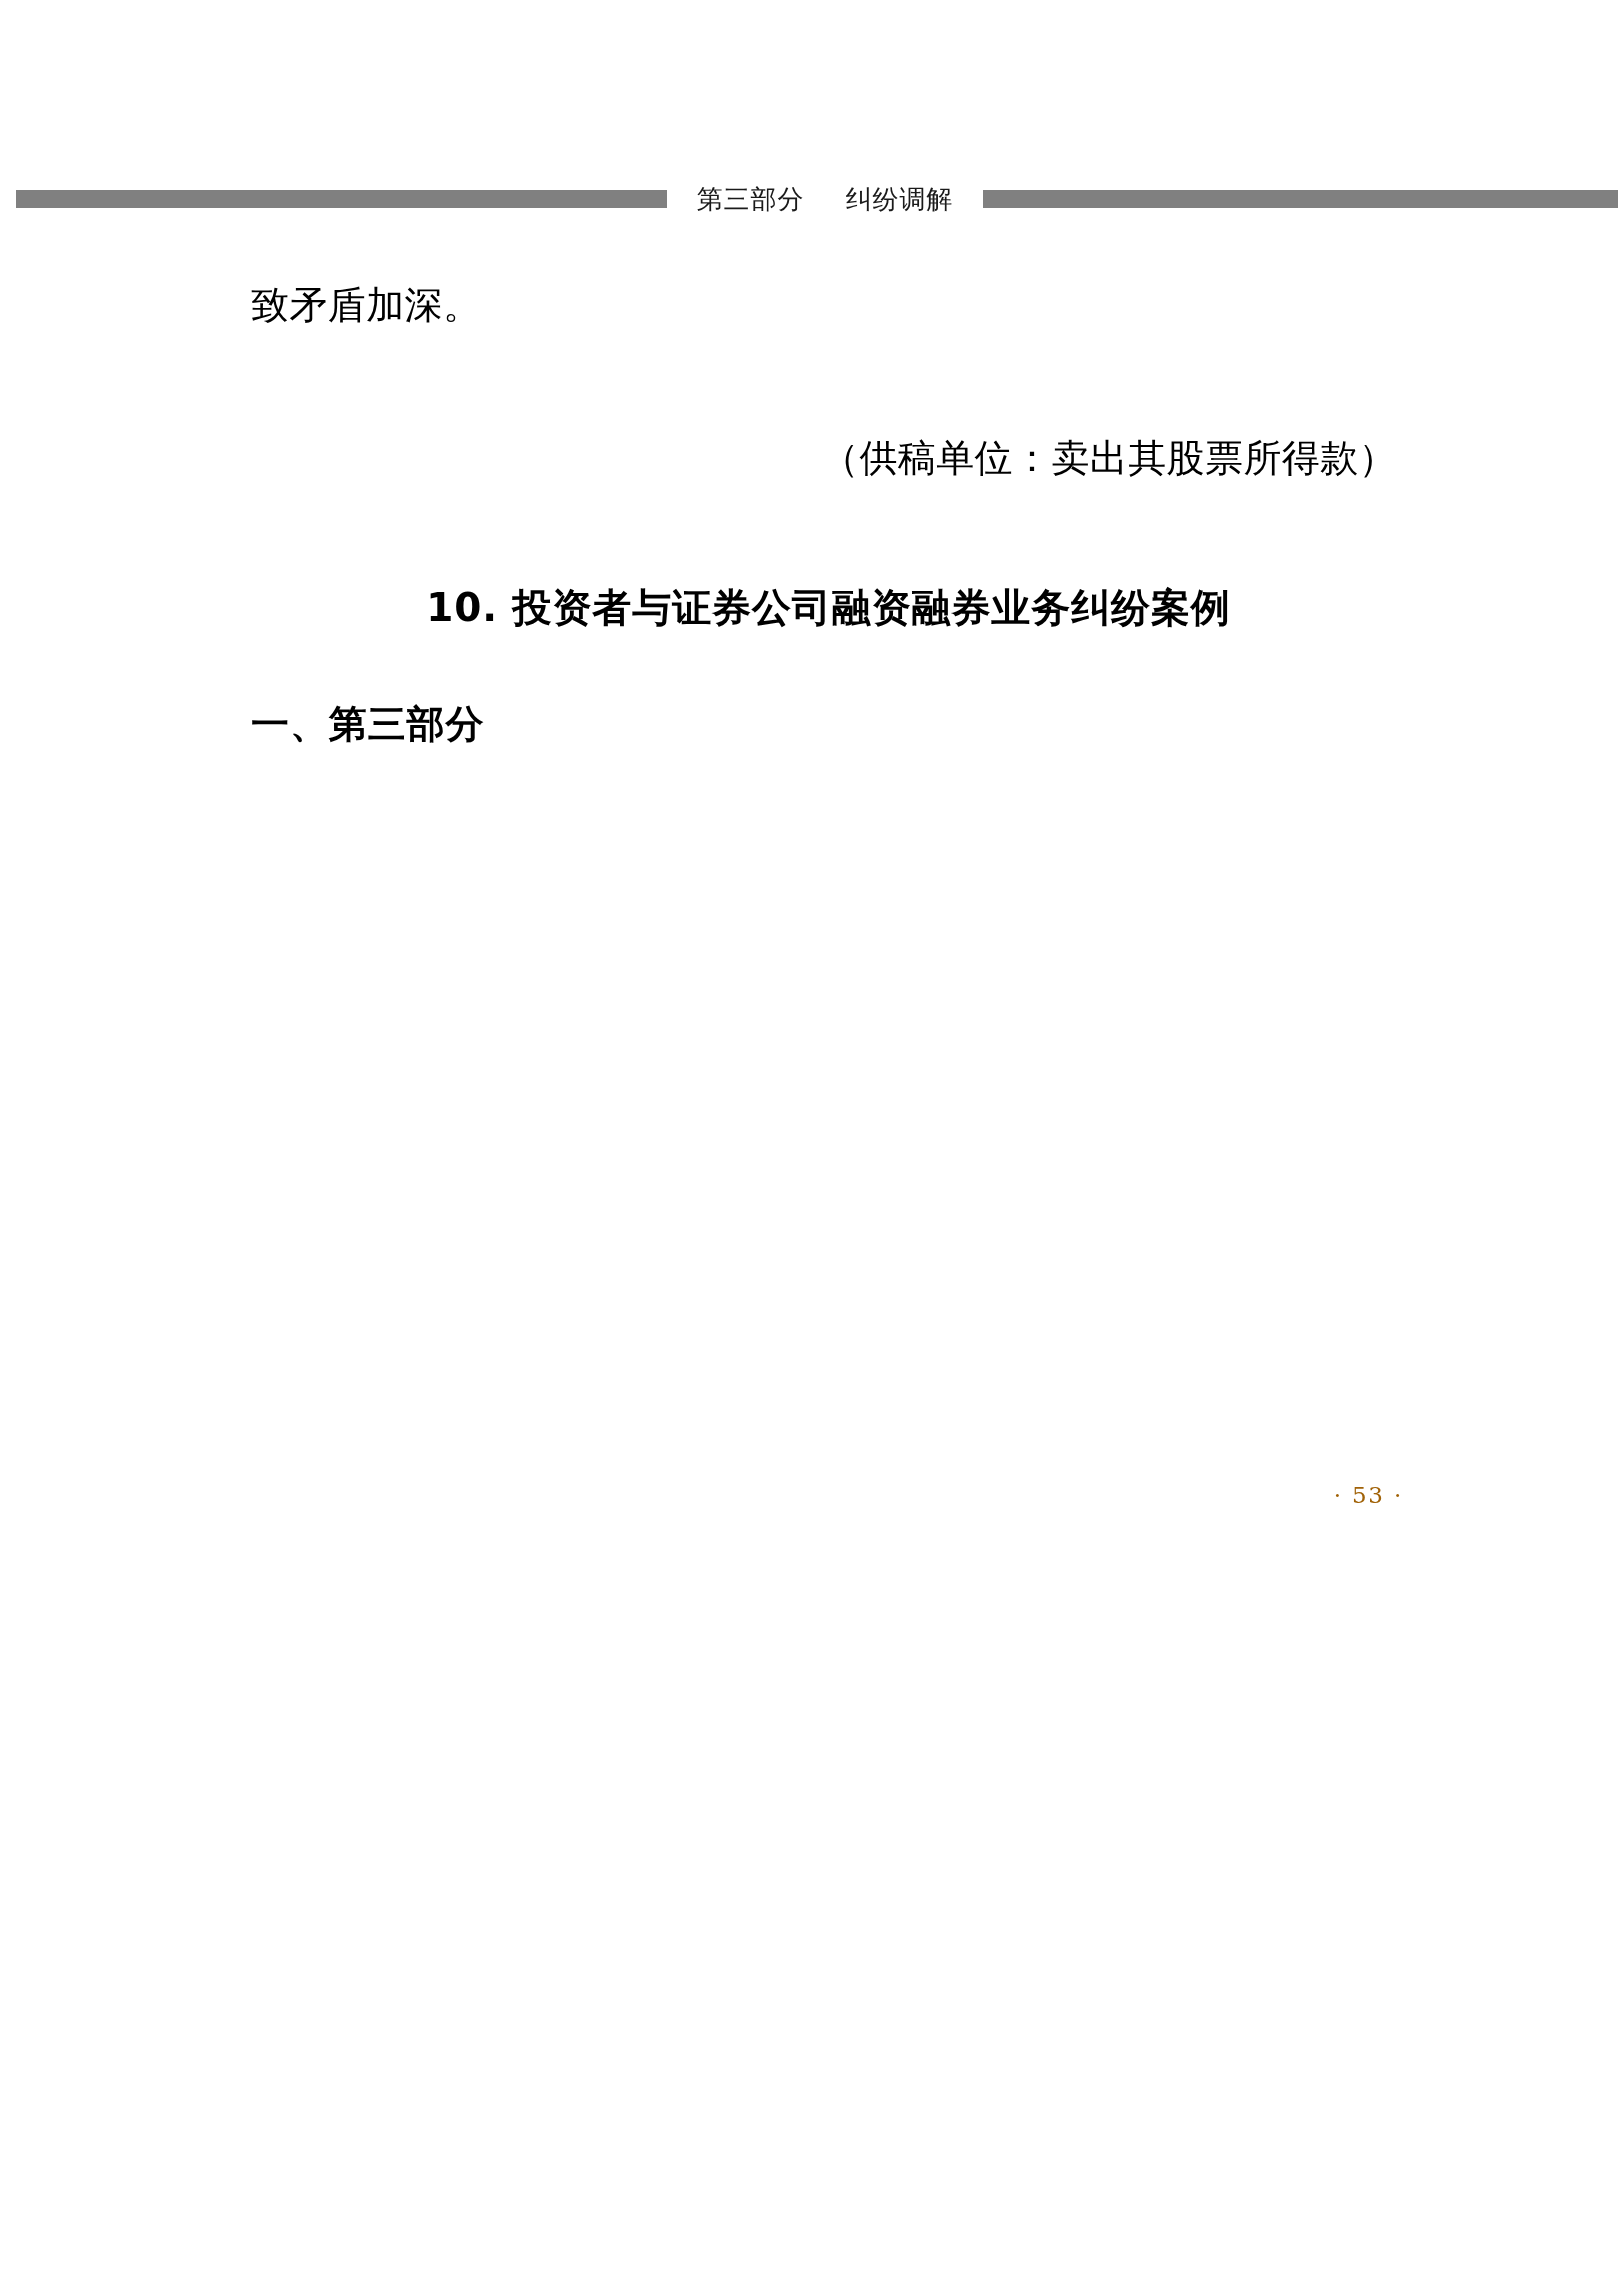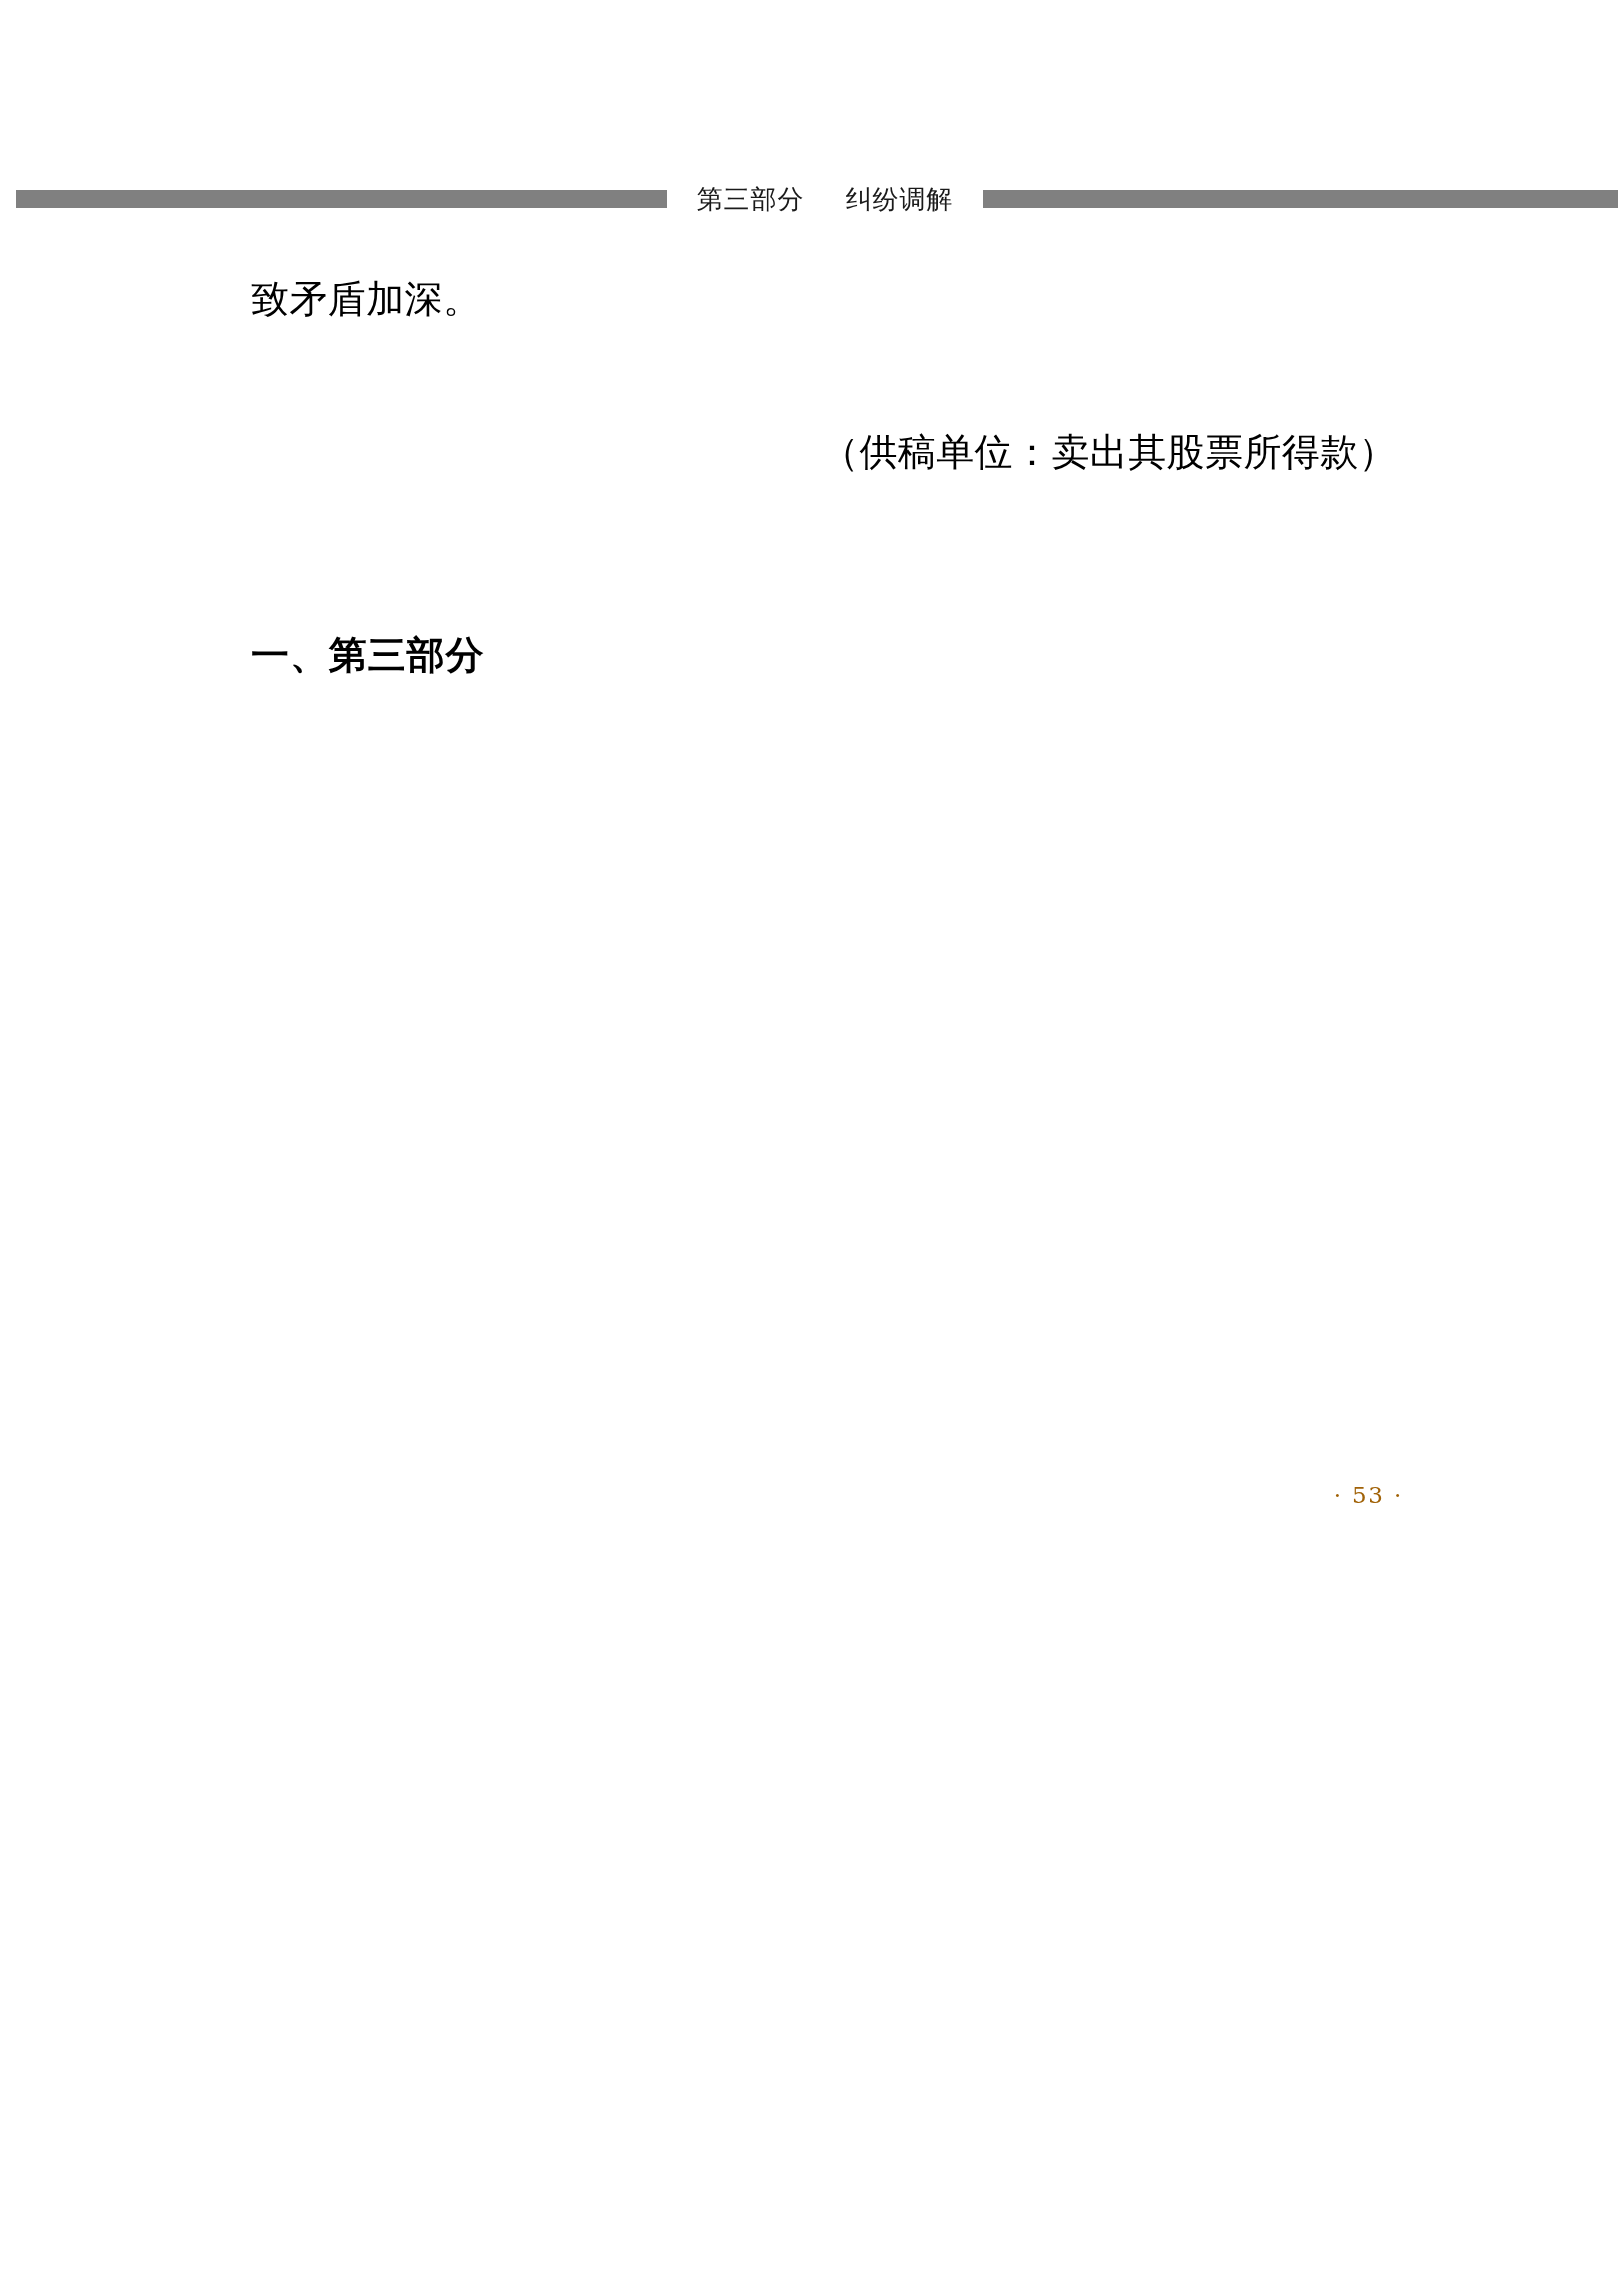--- a/index.html
+++ b/index.html
@@ -54,21 +54,21 @@
   }
   .header-text .sep {
     display: inline-block;
     width: 23px;
   }
 
   
   .content {
     position: absolute;
     left: 235px;
-    top: 263px;
+    top: 269px;
     width: 1155px;
   }
 
   .para {
     font-size: 38px;
     line-height: 72px;
     text-align: justify;
     text-justify: inter-ideograph;
     letter-spacing: 0.4px;
     margin: 0;
@@ -133,20 +133,21 @@
   <div class="content">
 
     <p class="para">致矛盾加深。</p>
 
     <div class="spacer-lg"></div>
 
     <div class="source-line">（供稿单位：卖出其股票所得款）</div>
 
     <div class="spacer-lg"></div>
 
+    <div class="section-title">10. 投资者与证券公司融资融券业务纠纷案例</div>
 
     <div class="spacer-md"></div>
 
     <div class="sub-title">一、第三部分</div>
 
     <div class="spacer-sm"></div>
 
 
   </div>
 

